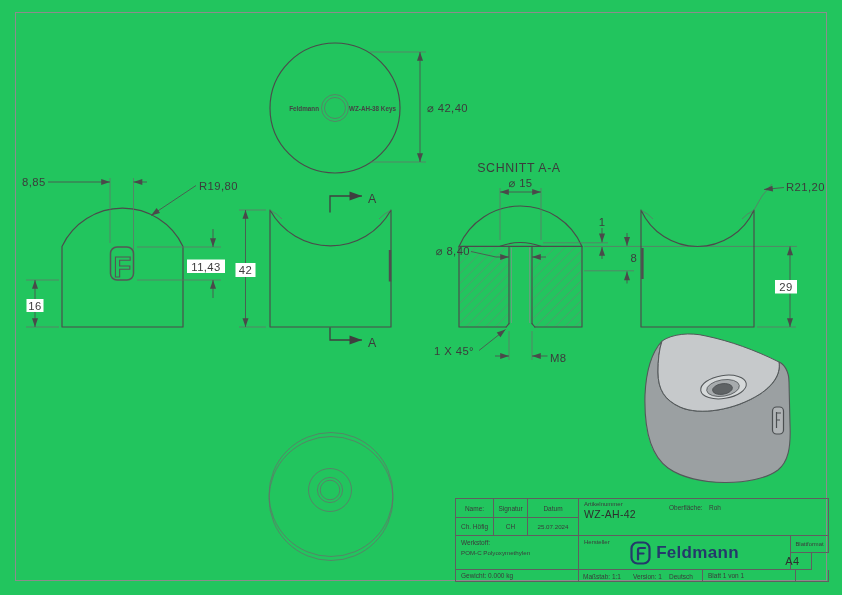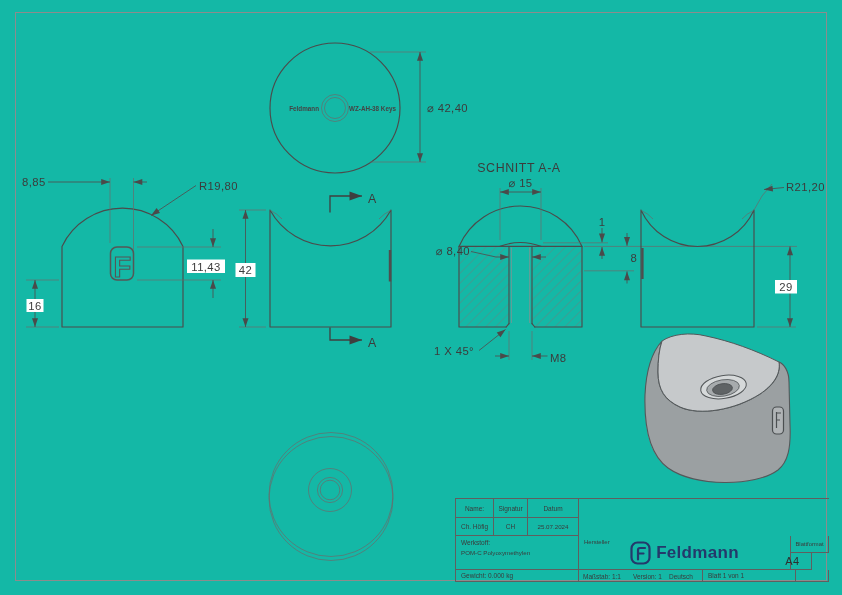--- a/index.html
+++ b/index.html
@@ -1,16 +1,16 @@
 <!DOCTYPE html>
 <html><head>
 <meta charset="utf-8">
 <style>
   html,body{margin:0;padding:0;background:#e8e8e8;}
-  .stage{position:relative;width:842px;height:595px;background:#14b8a6;overflow:hidden;
+  .stage{position:relative;width:842px;height:595px;background:#22c55e;overflow:hidden;
          font-family:"Liberation Sans",sans-serif;color:#3b3b3b;}
   .frame{position:absolute;left:15px;top:12px;width:812px;height:569px;
          border:1.4px solid #8c8c8c;box-sizing:border-box;}
   svg.cad{position:absolute;left:0;top:0;}
   svg .ol{fill:none;stroke:#4b4b4b;stroke-width:1.15;stroke-linejoin:round;stroke-linecap:round;}
   svg .thin{fill:none;stroke:#6a6a6a;stroke-width:0.7;}
   svg .dim{fill:none;stroke:#4f4f4f;stroke-width:0.85;}
   svg .dtx{fill:#3c3c3c;font-size:11.3px;letter-spacing:.4px;font-family:"Liberation Sans",sans-serif;}
   svg .etx{fill:#444;font-size:6.3px;font-weight:bold;font-family:"Liberation Sans",sans-serif;}
   svg .stx{fill:#3c3c3c;font-size:12.4px;letter-spacing:.6px;}
@@ -215,20 +215,26 @@
   </svg>
 
   <div class="tb">
     <div class="tc" style="left:0;top:0;width:38px;height:19px;">Name:</div>
     <div class="tc" style="left:38px;top:0;width:34px;height:19px;">Signatur</div>
     <div class="tc" style="left:72px;top:0;width:51px;height:19px;">Datum</div>
     <div class="tc" style="left:0;top:19px;width:38px;height:18px;">Ch. Höfig</div>
     <div class="tc" style="left:38px;top:19px;width:34px;height:18px;">CH</div>
     <div class="tc" style="left:72px;top:19px;width:51px;height:18px;font-size:6.2px;">25.07.2024</div>
 
+    <div class="tc" style="left:123px;top:0;width:250px;height:37px;">
+      <span class="abs" style="left:5px;top:2px;font-size:6px;">Artikelnummer</span>
+      <span class="abs artval" style="left:5px;top:9px;">WZ-AH-42</span>
+      <span class="abs" style="left:90px;top:5px;">Oberfläche:</span>
+      <span class="abs" style="left:130px;top:5px;">Roh</span>
+    </div>
 
     <div class="tc" style="left:0;top:37px;width:123px;height:34px;">
       <span class="abs" style="left:5px;top:3px;">Werkstoff:</span>
       <span class="abs" style="left:5px;top:13px;font-size:6.2px;">POM-C Polyoxymethylen</span>
     </div>
 
     <div class="tc" style="left:123px;top:37px;width:212px;height:34px;">
       <span class="abs" style="left:5px;top:3px;font-size:6px;">Hersteller</span>
       <span class="logo">
         <svg width="21" height="24" viewBox="0 0 21 24">

